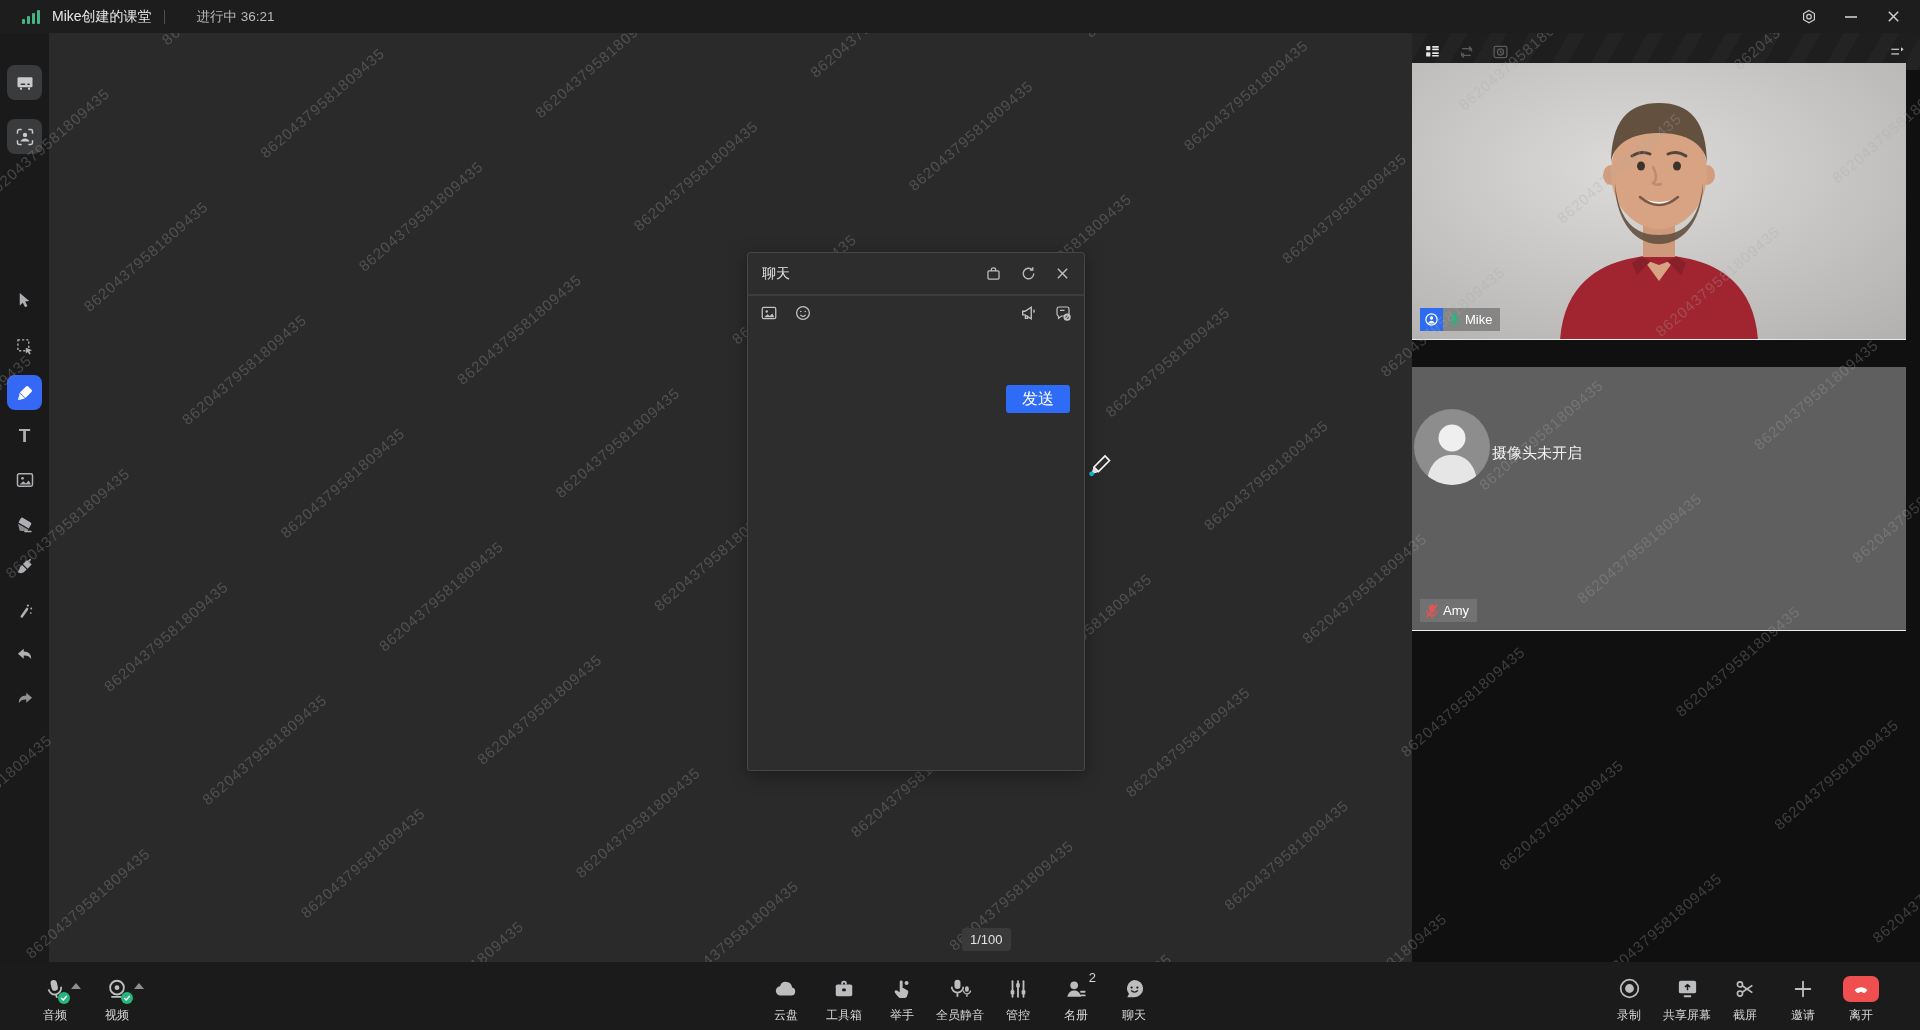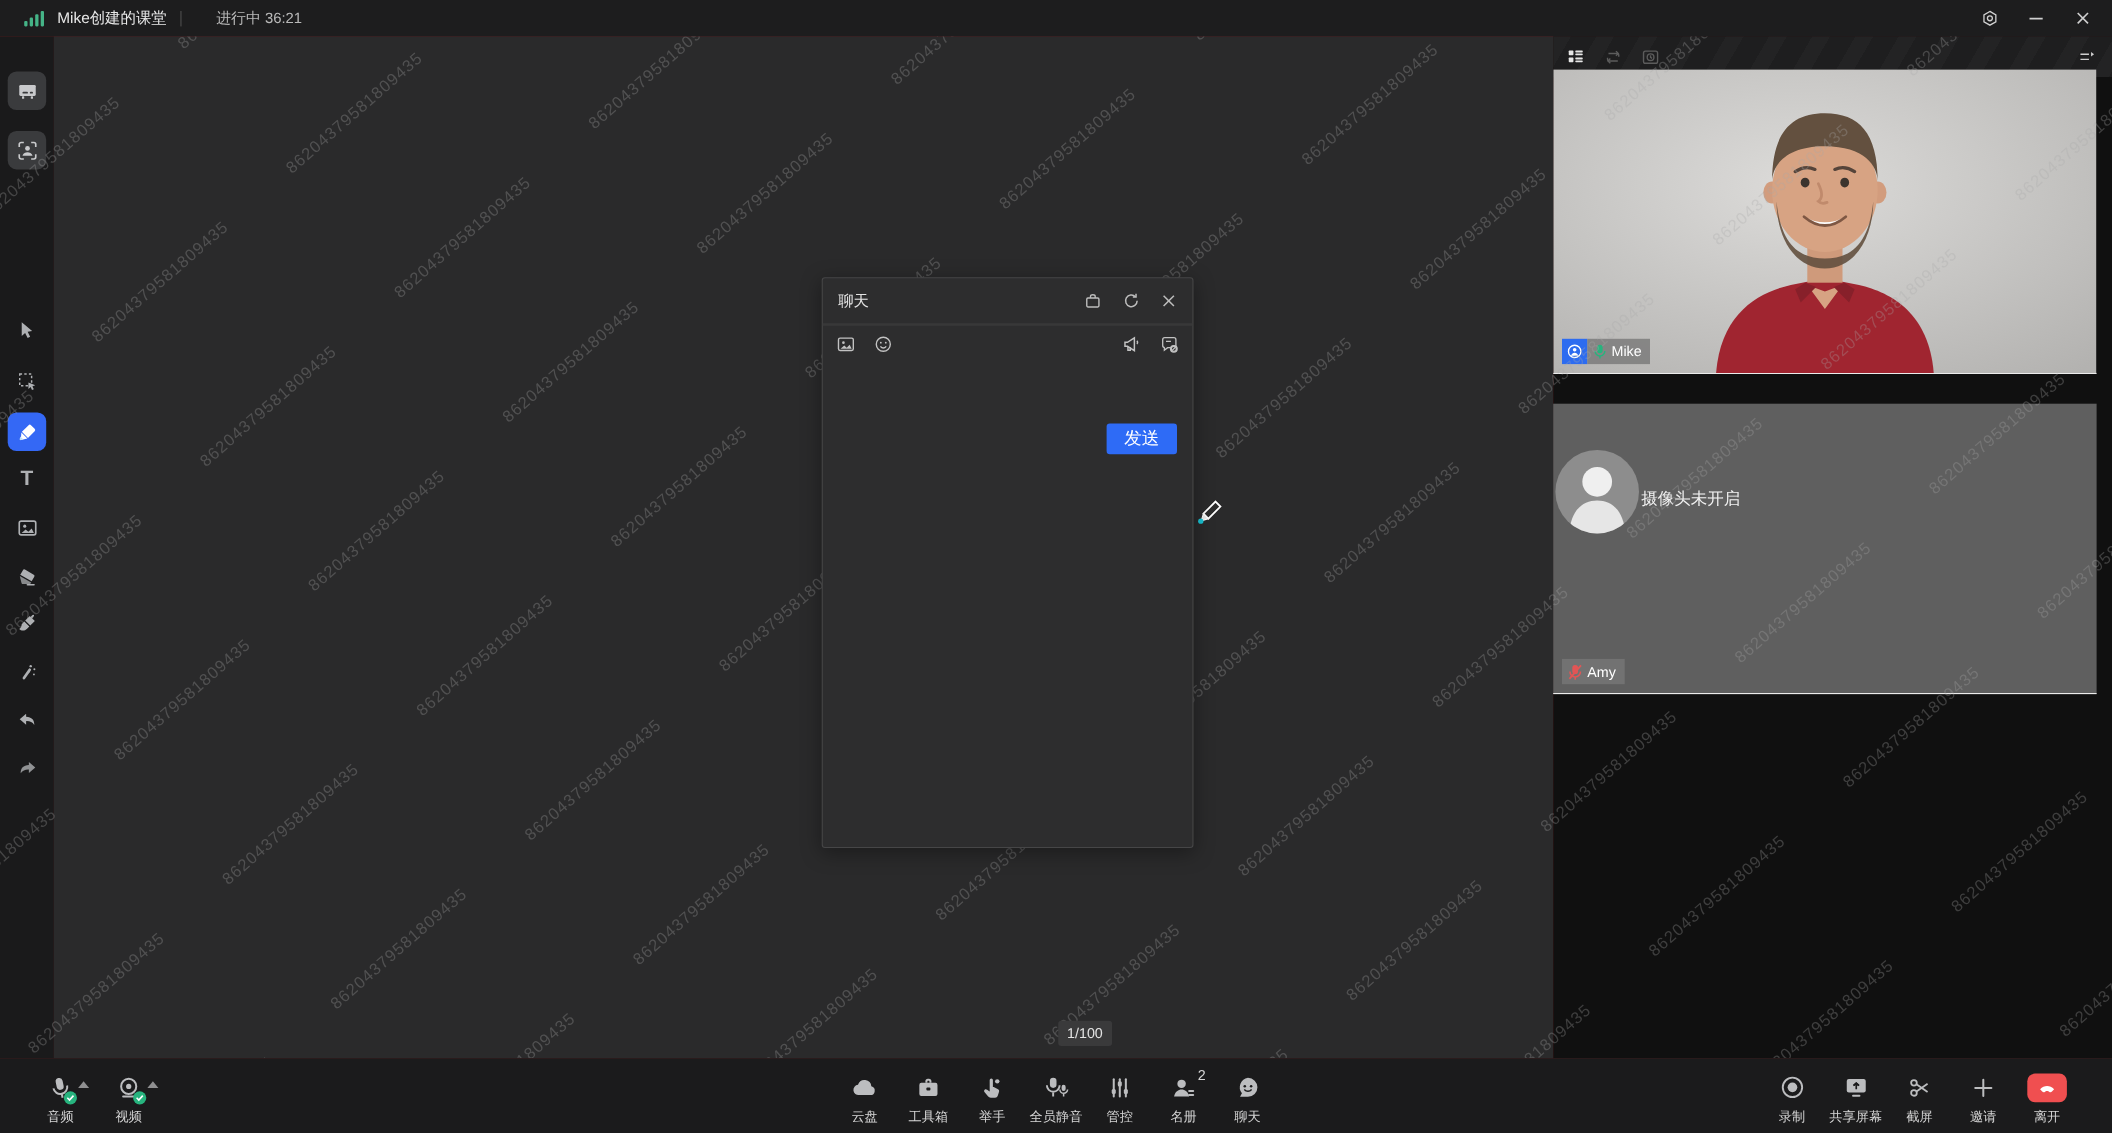--- a/index.html
+++ b/index.html
@@ -1,18 +1,18 @@
 <!DOCTYPE html>
 <html><head>
 <meta charset="utf-8">
 <style>
   * { margin:0; padding:0; box-sizing:border-box; }
   html,body { width:1920px; height:1030px; background:#000; overflow:hidden;
     font-family:"Liberation Sans","DejaVu Sans",sans-serif; }
-  .app { position:relative; width:1920px; height:1030px; background:#7f1d1d; }
+  .app { position:relative; width:1920px; height:1030px; background:#0c4a6e; }
 
   
   .titlebar { position:absolute; left:0; top:0; width:1920px; height:33px;
     background:#1d1d1e; display:flex; align-items:center; z-index:20; }
   .titlebar .sigwrap { display:flex; align-items:flex-end; gap:2px; margin-left:22px; height:14px; }
   .sig-bar { width:3px; background:#45b487; border-radius:1px; }
   .tb-title { color:#e8e8e8; font-size:14px; margin-left:12px; }
   .tb-div { width:1px; height:14px; background:#4f4f4f; margin:0 12px; }
   .tb-status { color:#b9b9b9; font-size:13.5px;margin-left:20px; }
   .tb-win { margin-left:auto; display:flex; align-items:center; gap:8px; padding-right:10px; }

